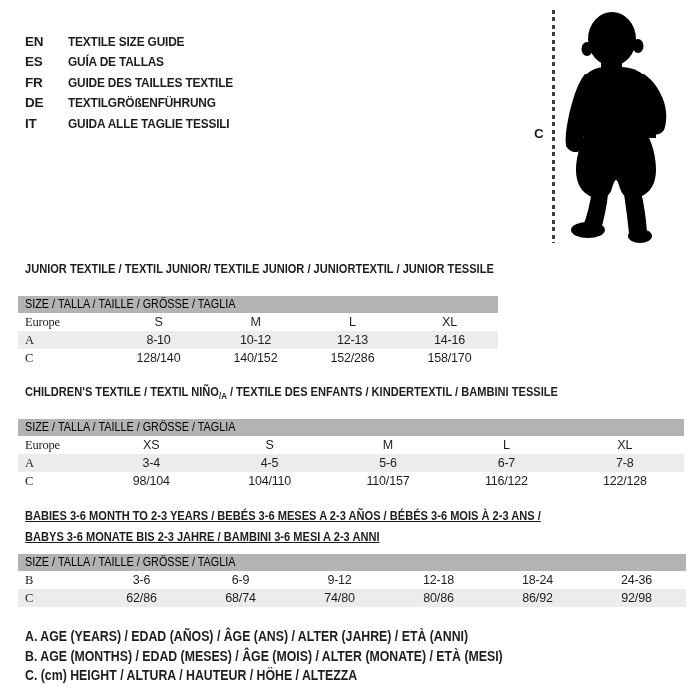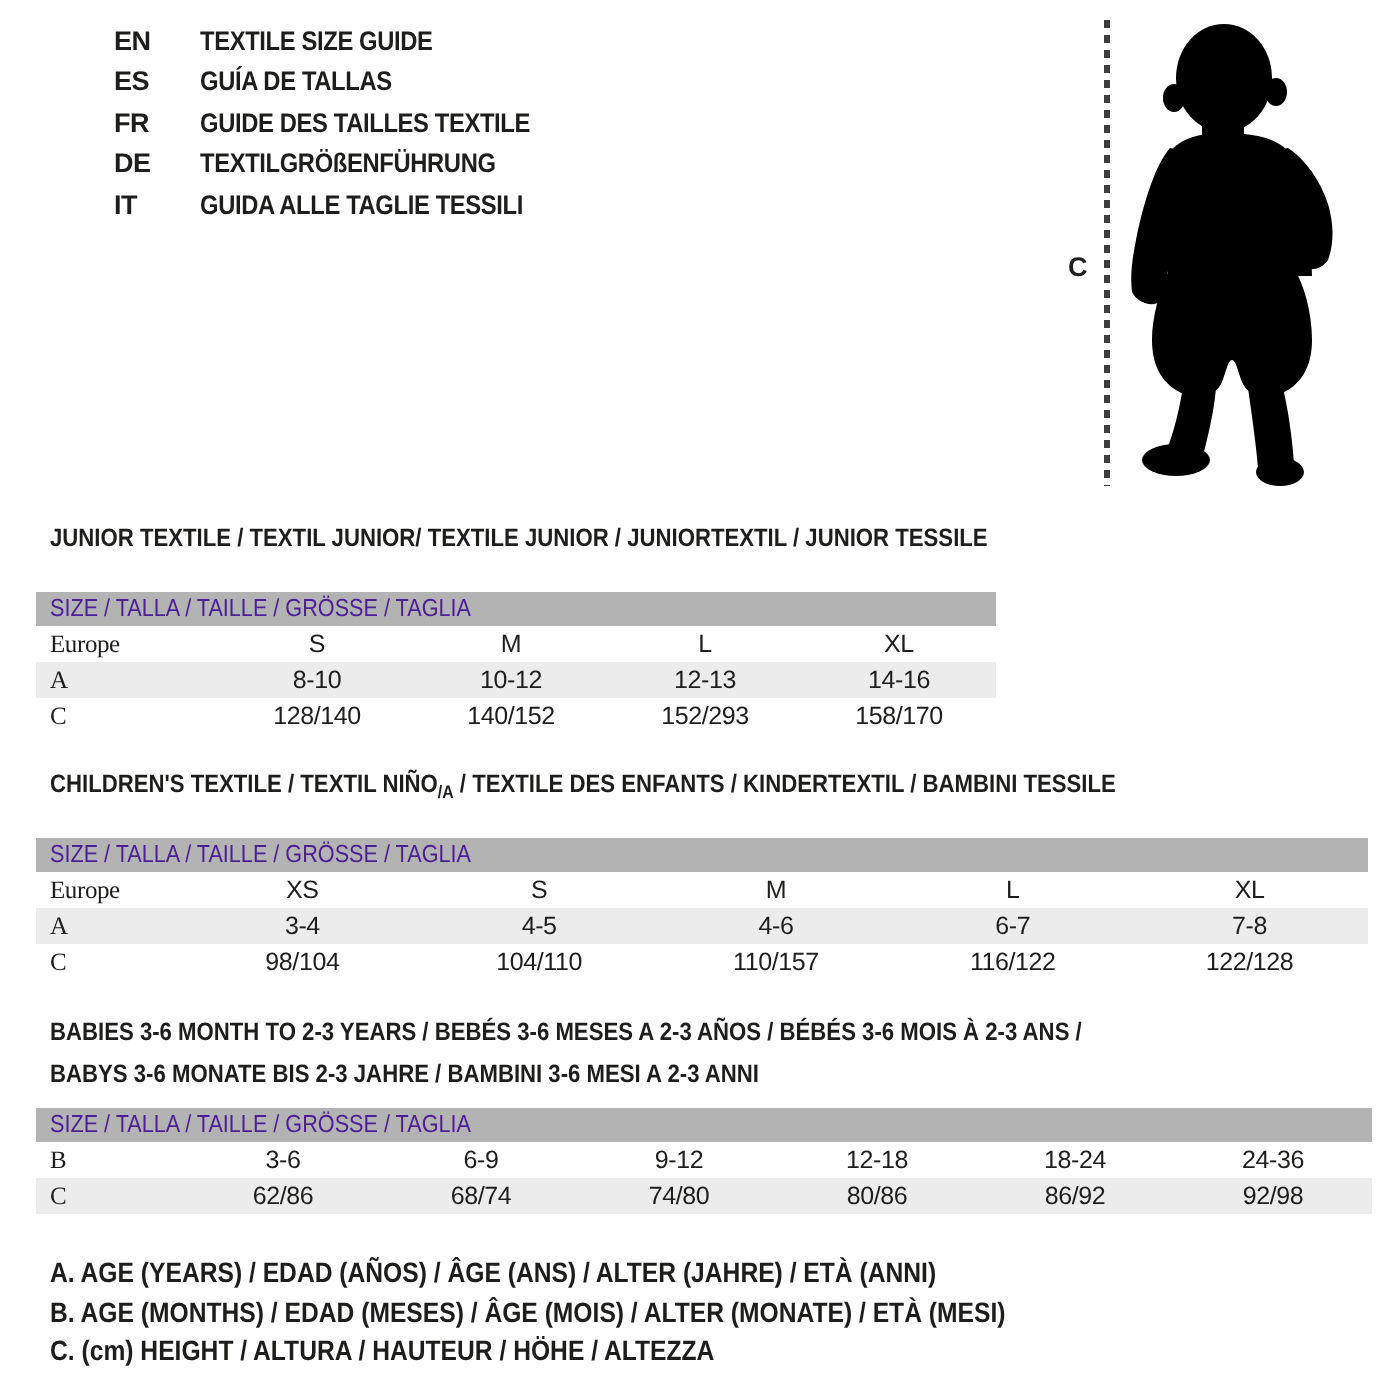--- a/index.html
+++ b/index.html
@@ -11,41 +11,41 @@
     --dash-line:#3d3d3d;
   }
   *{margin:0;padding:0;box-sizing:border-box;}
   html,body{background:#fff;}
   body{font-family:"Liberation Sans", sans-serif;color:var(--text);}
   .page{position:relative;width:700px;height:700px;background:var(--page-bg);overflow:hidden;}
 
   .cx{display:inline-block;transform:scaleX(.88);transform-origin:0 50%;white-space:nowrap;}
 
   
-  .lang-list{position:absolute;left:25px;top:10px;margin-left:32px;}
+  .lang-list{position:absolute;left:25px;top:31px;}
   .lang-row{display:grid;grid-template-columns:43px auto;height:20.5px;align-items:center;
             font-weight:bold;font-size:13.5px;letter-spacing:-.2px;}
 
   
   .figure{position:absolute;left:0;top:0;width:700px;height:250px;}
   .dash-line{position:absolute;left:552px;top:10px;width:2.6px;height:233px;
              background:repeating-linear-gradient(to bottom,var(--dash-line) 0 4px,transparent 4px 7.5px);}
   .cmark{position:absolute;left:534px;top:126px;font-weight:bold;font-size:13.5px;}
   .silhouette{position:absolute;left:556px;top:8px;}
 
   
   .tblock{position:absolute;left:18px;margin-top:12px;}
   .t1{top:249px;width:480px;}
   .t2{top:372px;width:666px;}
   .t3{top:494px;width:668px;}
   .ttl{font-weight:bold;font-size:12.6px;line-height:16px;padding-left:7px;}
-  .t3 .ttl{line-height:21px;}
+  .t3 .ttl{line-height:21px;text-decoration:underline;}
   .ttl .sub{font-size:9px;vertical-align:-3px;}
   .sizebar{height:17px;line-height:17px;background:var(--table-header-bg);
-           padding-left:7px;font-size:12.3px;color:#4c1d95;margin-top:19px;}
+           padding-left:7px;font-size:12.3px;color:#000000;margin-top:19px;}
   .t2 .sizebar{margin-top:15px;}
   .t3 .sizebar{margin-top:6px;}
   table{width:100%;border-collapse:collapse;table-layout:fixed;font-size:12.5px;}
   td{height:18px;text-align:center;vertical-align:middle;letter-spacing:-.2px;}
   td.lbl{text-align:left;padding-left:7px;font-family:Liberation Serif, serif;}
   tr.shaded{background:var(--row-shaded-bg);}
   .t1 col.c0{width:92px;} .t2 col.c0{width:74px;} .t3 col.c0{width:74px;}
 
   
   .footnotes{position:absolute;left:25px;top:627px;font-weight:bold;font-size:14px;line-height:19.5px;}
@@ -128,21 +128,21 @@
         <td class="lbl">A</td>
         <td>8-10</td>
         <td>10-12</td>
         <td>12-13</td>
         <td>14-16</td>
       </tr>
       <tr>
         <td class="lbl">C</td>
         <td>128/140</td>
         <td>140/152</td>
-        <td>152/293</td>
+        <td>152/286</td>
         <td>158/170</td>
       </tr>
     </tbody>
       </table>
   </section>
 
   <section class="tblock t2">
     <div class="ttl">
       <span class="cx"><span>CHILDREN'S TEXTILE / TEXTIL NIÑO</span><span class="sub">/A</span><span> / TEXTILE DES ENFANTS / KINDERTEXTIL / BAMBINI TESSILE</span></span>
     </div>
@@ -164,21 +164,21 @@
         <td>XS</td>
         <td>S</td>
         <td>M</td>
         <td>L</td>
         <td>XL</td>
       </tr>
       <tr class="shaded">
         <td class="lbl">A</td>
         <td>3-4</td>
         <td>4-5</td>
-        <td>4-6</td>
+        <td>5-6</td>
         <td>6-7</td>
         <td>7-8</td>
       </tr>
       <tr>
         <td class="lbl">C</td>
         <td>98/104</td>
         <td>104/110</td>
         <td>110/157</td>
         <td>116/122</td>
         <td>122/128</td>

